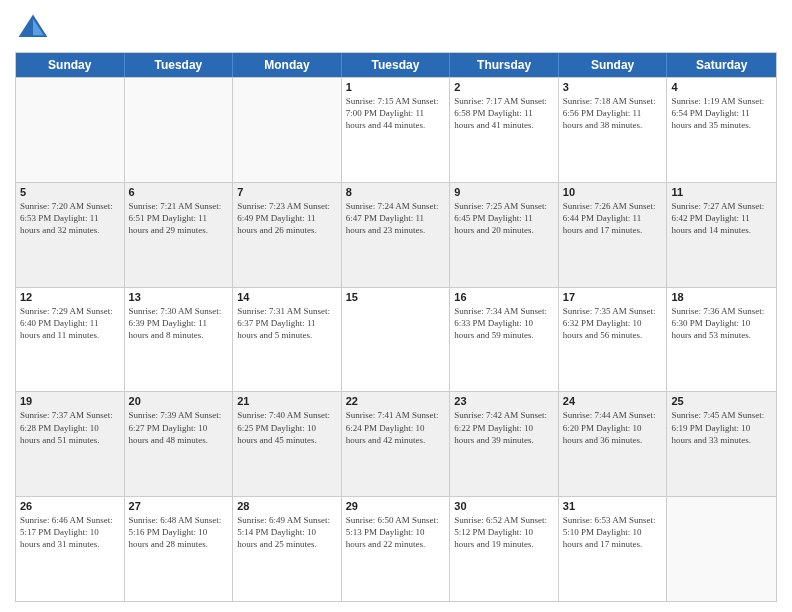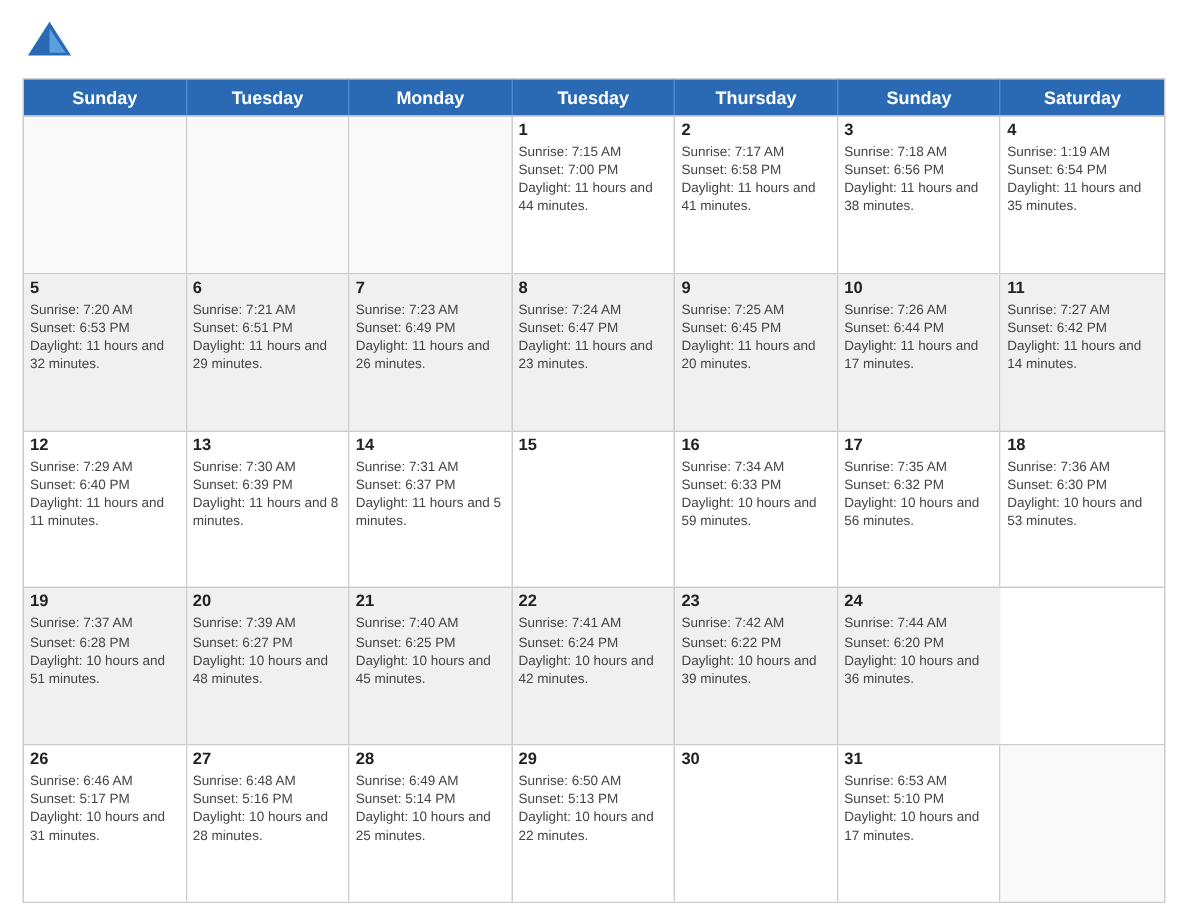--- a/index.html
+++ b/index.html
@@ -98,20 +98,21 @@
     .day-num {
       font-size: 11px;
       font-weight: bold;
       margin-bottom: 2px;
       color: #222;
     }
     .day-info {
       font-size: 9px;
       color: #444;
       line-height: 1.35;
+      font-family: Liberation Serif, serif;
     }
   </style>
 </head>
 <body>
 
 <div class="page">
   <div class="header">
     <div class="logo">
       <svg class="logo-icon" viewBox="0 0 40 40">
         <polygon points="20,5 36,30 4,30" fill="#2a6ab5"></polygon>
@@ -283,20 +284,26 @@
             <div class="day-info">Sunrise: 7:42 AM
 Sunset: 6:22 PM
 Daylight: 10 hours and 39 minutes.</div>
           </div>
           <div class="cal-cell shaded">
             <div class="day-num">24</div>
             <div class="day-info">Sunrise: 7:44 AM
 Sunset: 6:20 PM
 Daylight: 10 hours and 36 minutes.</div>
           </div>
+          <div class="cal-cell shaded">
+            <div class="day-num">25</div>
+            <div class="day-info">Sunrise: 7:45 AM
+Sunset: 6:19 PM
+Daylight: 10 hours and 33 minutes.</div>
+          </div>
         </div>
         <div class="cal-row">
           <div class="cal-cell">
             <div class="day-num">26</div>
             <div class="day-info">Sunrise: 6:46 AM
 Sunset: 5:17 PM
 Daylight: 10 hours and 31 minutes.</div>
           </div>
           <div class="cal-cell">
             <div class="day-num">27</div>
@@ -311,20 +318,23 @@
 Daylight: 10 hours and 25 minutes.</div>
           </div>
           <div class="cal-cell">
             <div class="day-num">29</div>
             <div class="day-info">Sunrise: 6:50 AM
 Sunset: 5:13 PM
 Daylight: 10 hours and 22 minutes.</div>
           </div>
           <div class="cal-cell">
             <div class="day-num">30</div>
+            <div class="day-info">Sunrise: 6:52 AM
+Sunset: 5:12 PM
+Daylight: 10 hours and 19 minutes.</div>
           </div>
           <div class="cal-cell">
             <div class="day-num">31</div>
             <div class="day-info">Sunrise: 6:53 AM
 Sunset: 5:10 PM
 Daylight: 10 hours and 17 minutes.</div>
           </div>
           <div class="cal-cell empty"></div>
         </div>
       </div>

